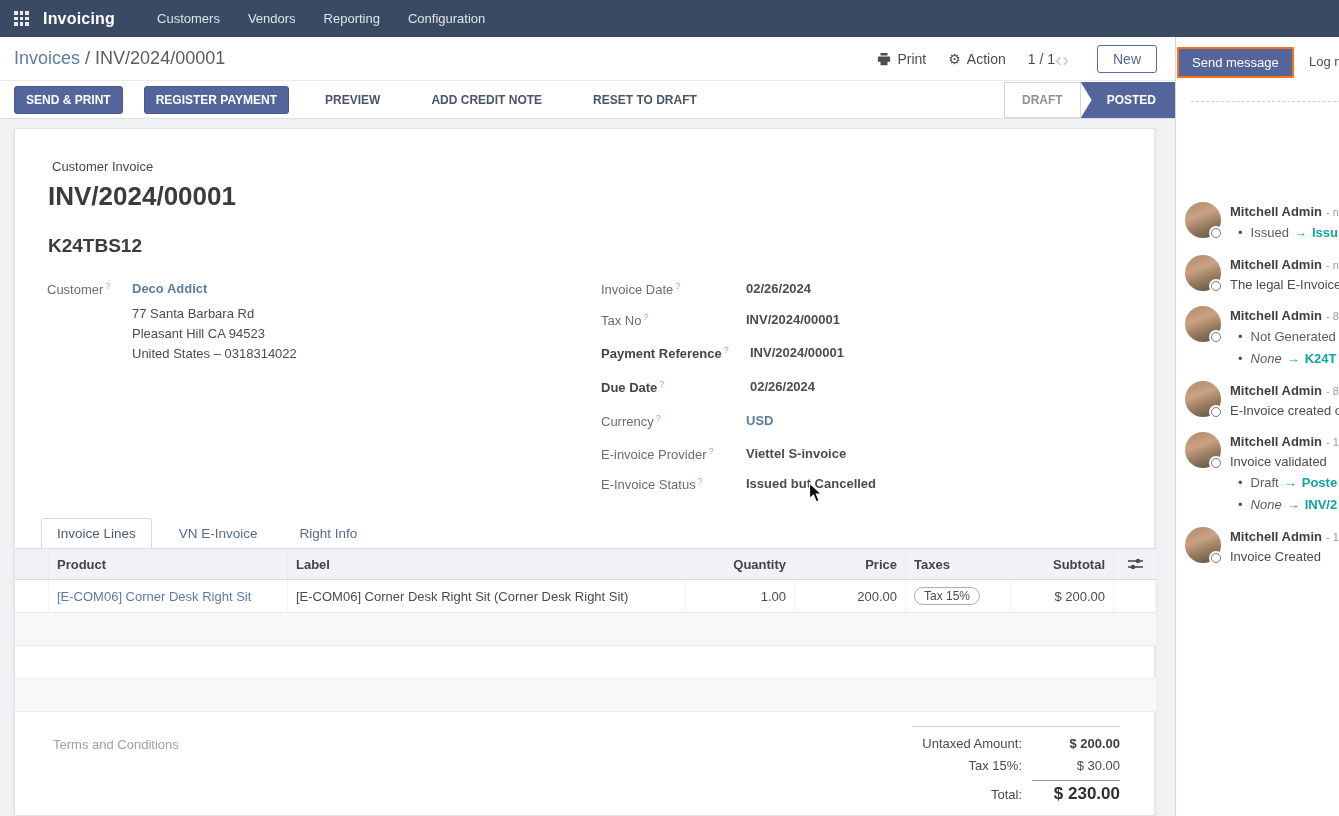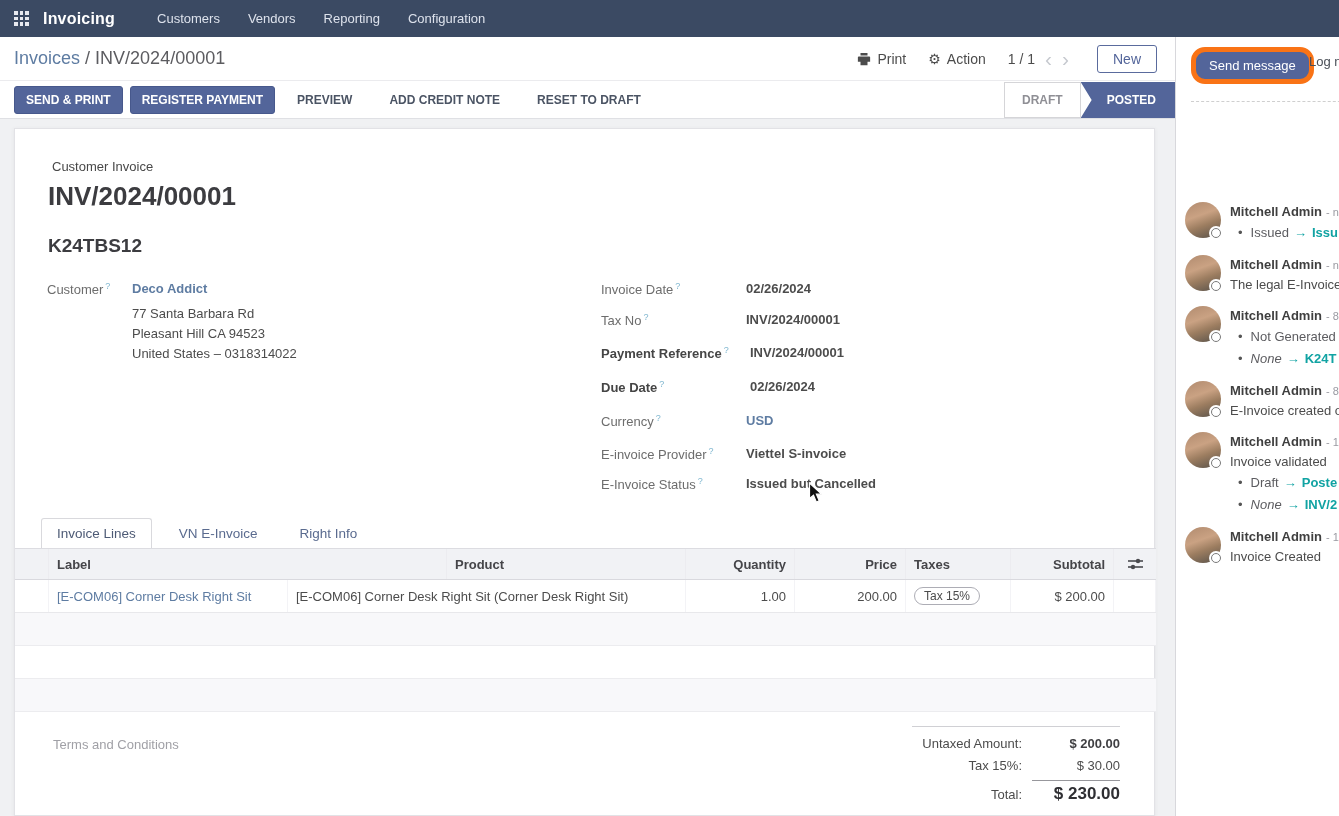--- a/index.html
+++ b/index.html
@@ -17,26 +17,26 @@
   
   .main { position:absolute; left:0; top:37px; width:1175px; height:779px; background:#f0f1f3; }
 
   .control-row { position:absolute; left:0; top:0; width:1175px; height:44px; background:#fff; border-bottom:1px solid #ebebee; display:flex; align-items:center; }
   .breadcrumb { margin-left:14px; font-size:18px; color:#5c5c60; white-space:nowrap; }
   .breadcrumb .bc-link { color:#5e7ca2; cursor:pointer; }
   .cp-right { position:absolute; right:18px; top:0; height:44px; display:flex; align-items:center; gap:22px; }
   .cp-btn { display:flex; align-items:center; gap:6px; color:#4c4c4c; font-size:14px; cursor:pointer; }
   .cp-icon { width:14px; height:14px; display:inline-flex; }
   .gear-glyph { font-size:14px; line-height:14px; color:#4c4c4c; }
-  .pager { display:flex; align-items:center; gap:10px; font-size:14px; color:#4c4c4c; }
+  .pager { display:flex; align-items:center; font-size:14px; color:#4c4c4c; }
   .pager .chev { font-size:21px; line-height:18px; color:#c6c9cf; cursor:pointer; }
   .btn-new { border:1px solid #5a6b9d; color:#53659a; background:#fff; border-radius:3px; font-size:14px; padding:5px 15px; cursor:pointer; margin-left:6px; }
 
   .status-row { position:absolute; left:0; top:44px; width:1175px; height:38px; background:#fff; border-bottom:1px solid #dfe0e4; display:flex; align-items:center; }
-  .sb-buttons { display:flex; align-items:center; gap:7px; margin-left:14px; }
+  .sb-buttons { display:flex; align-items:center; gap:21px; margin-left:14px; }
   .btn-primary { background:#53659a; border:1px solid #47588c; color:#fff; font-size:12px; font-weight:700; border-radius:3px; padding:6px 11px; cursor:pointer; white-space:nowrap; }
   .btn-flat { background:transparent; border:none; color:#4b5464; font-size:12px; font-weight:700; padding:6px 15px; cursor:pointer; white-space:nowrap; }
   .ribbon { position:absolute; right:0; top:1px; height:36px; display:flex; align-items:stretch; }
   .state-draft { background:#fff; border:1px solid #d5d5d8; color:#8f8f95; font-size:12px; font-weight:700; display:flex; align-items:center; padding:0 17px; cursor:pointer; }
   .state-posted { background:#53659a; color:#fff; font-size:12px; font-weight:700; display:flex; align-items:center; padding:0 19px 0 26px; clip-path:polygon(0 0,100% 0,100% 100%,0 100%,11px 50%); cursor:pointer; }
 
   
   .sheet { position:absolute; left:14px; top:91px; width:1141px; height:688px; background:#fff; border:1px solid #e2e2e6; box-shadow:0 1px 4px rgba(60,60,70,.08); }
   .doc-type { position:absolute; left:37px; top:30px; font-size:13px; color:#484848; }
   .doc-name { position:absolute; left:33px; top:52px; font-size:26px; font-weight:600; color:#3c3c40; }
@@ -81,21 +81,21 @@
 
   .totals { position:absolute; right:34px; top:597px; width:208px; border-top:1px solid #d0d0d4; padding-top:9px; }
   .tot-row { display:flex; align-items:baseline; margin-bottom:7px; }
   .tot-lbl { flex:0 0 120px; text-align:right; color:#4c4c4c; font-size:13px; padding-right:10px; }
   .tot-val { flex:1; text-align:right; color:#4c4c4c; font-size:13px; }
   .tot-val.bold { font-weight:700; color:#3f3f42; }
   .tot-val.final { font-size:17px; font-weight:700; color:#2f2f33; border-top:1px solid #97979c; padding-top:3px; }
 
   
   .sidebar { position:absolute; left:1175px; top:37px; width:164px; height:779px; background:#fff; border-left:1px solid #d8d8dc; }
-  .btn-send { position:absolute; left:15px; top:10px; background:#53659a; border:5px solid #f97316; color:#fff; font-size:13px; border-radius:14px; padding:6px 13px; cursor:pointer; white-space:nowrap; }
+  .btn-send { position:absolute; left:1px; top:10px; background:#53659a; border:2px solid #f97316; color:#fff; font-size:13px; border-radius:1px; padding:6px 13px; cursor:pointer; white-space:nowrap; }
   .log-note { position:absolute; left:133px; top:17px; font-size:13px; color:#4a4f57; cursor:pointer; white-space:nowrap; }
   .chatter-sep { position:absolute; left:15px; top:64px; width:160px; border-top:1px dashed #cfcfcf; }
   .messages { position:absolute; left:9px; top:165px; width:200px; }
   .msg { display:flex; gap:9px; margin-bottom:11px; }
   .avatar { position:relative; flex:0 0 36px; width:36px; height:36px; border-radius:50%; background:linear-gradient(160deg,#b08a6e 0%,#caa283 38%,#9c7d60 62%,#565049 100%); }
   .presence { position:absolute; right:-2px; bottom:-2px; width:14px; height:14px; border-radius:50%; background:#fff; display:flex; align-items:center; justify-content:center; }
   .presence::after { content:""; width:8px; height:8px; border-radius:50%; border:1.5px solid #7a7a7a; }
   .msg-content { min-width:0; }
   .msg-head { white-space:nowrap; line-height:20px; }
   .msg-author { font-weight:700; color:#3f3f3f; font-size:13px; }
@@ -225,22 +225,22 @@
 
       <div class="tabs">
         <div class="tab active">Invoice Lines</div>
         <div class="tab">VN E-Invoice</div>
         <div class="tab">Right Info</div>
       </div>
 
       <div class="ltable">
         <div class="trow thead">
           <div class="cell c-handle"></div>
+          <div class="cell c-product">Product</div>
           <div class="cell c-label">Label</div>
-          <div class="cell c-product">Product</div>
           <div class="cell c-qty">Quantity</div>
           <div class="cell c-price">Price</div>
           <div class="cell c-tax">Taxes</div>
           <div class="cell c-sub">Subtotal</div>
           <div class="cell c-gear">
             <svg width="15" height="14" viewBox="0 0 15 14">
                 <g stroke="#4a4a4e" stroke-width="1.6">
                   <line x1="0" y1="4" x2="15" y2="4"></line>
                   <line x1="0" y1="10" x2="15" y2="10"></line>
                 </g>

